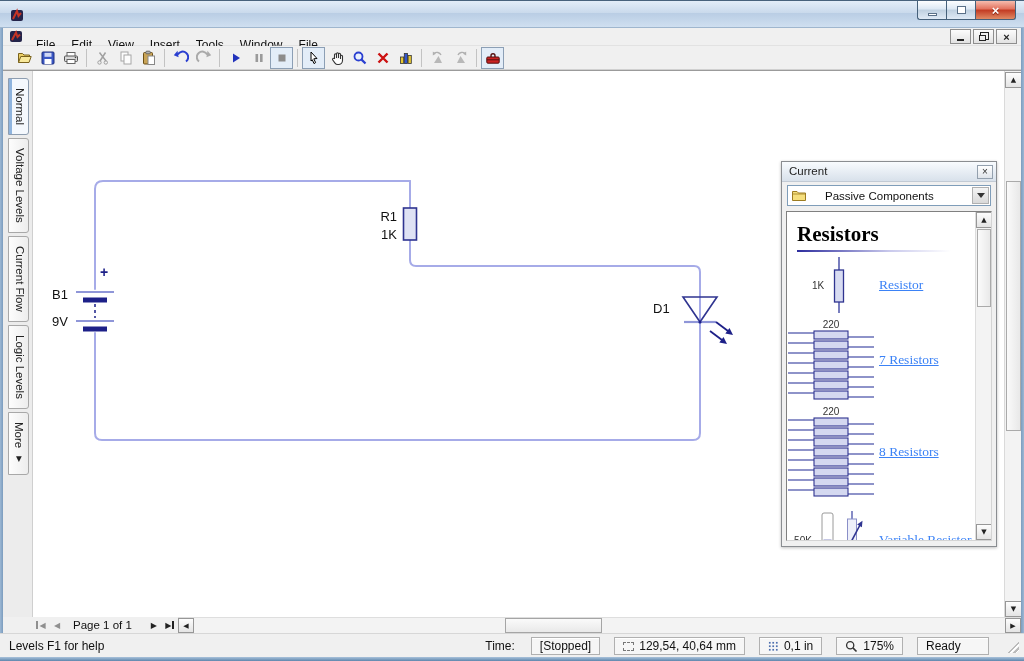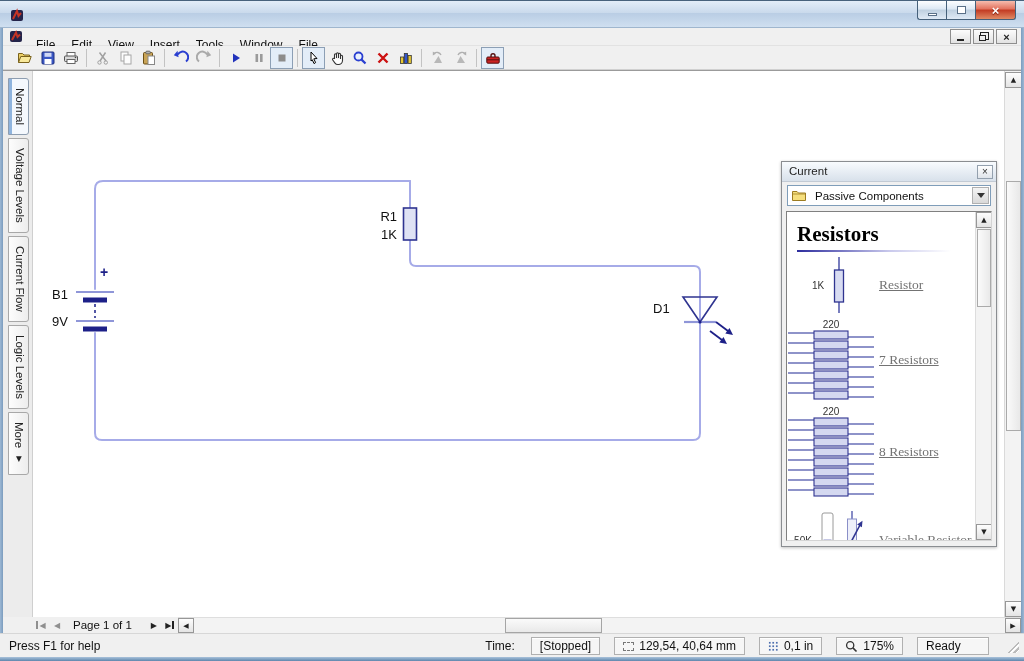--- a/index.html
+++ b/index.html
@@ -87,35 +87,35 @@
   .grip { width:14px; height:14px; margin-left:2px; background:
       linear-gradient(135deg, transparent 0 58%, #bbb 58% 66%, #fff 66% 72%, transparent 72% 78%, #bbb 78% 86%, #fff 86% 92%, transparent 92%);}
   
   .circuit-svg { position:absolute; left:0; top:0; z-index:3; pointer-events:none; }
   
   .gallery { position:absolute; left:781px; top:161px; width:216px; height:386px; background:#f0f0f0; border:1px solid #8a8d91; box-shadow:0 1px 3px rgba(0,0,0,.25); z-index:10;}
   .gal-titlebar { height:20px; background:linear-gradient(#f8fbfe,#d8e1eb); border-bottom:1px solid #c2cad4; line-height:19px; padding-left:7px; font-size:11.5px; color:#222; position:relative;}
   .gal-close { position:absolute; right:3px; top:3px; width:16px; height:14px; border:1px solid #93a0ae; background:linear-gradient(#ffffff,#dfe4ea); font-size:10px; line-height:12px; text-align:center; color:#333;}
   .gal-combo-row { padding:3px 5px 4px 5px; }
   .combo { position:relative; height:21px; background:#fff; border:1px solid #7f9db9; display:flex; align-items:center; padding-left:4px;}
-  .combo-label { margin-left:9px; font-size:11.5px; color:#111;}
+  .combo-label { margin-left:19px; font-size:11.5px; color:#111;}
   .combo-btn { position:absolute; right:1px; top:1px; bottom:1px; width:17px; background:linear-gradient(#f4f4f4,#d9d9d9); border:1px solid #b0b0b0; display:flex; align-items:center; justify-content:center;}
   .dn-tri { width:0; height:0; border-left:4px solid transparent; border-right:4px solid transparent; border-top:5px solid #333; }
   .gal-content { position:absolute; left:4px; right:4px; top:49px; bottom:5px; background:#fff; border:1px solid; border-color:#808080 #d4d4d4 #d4d4d4 #808080; overflow:hidden;}
   .gal-scroll { position:absolute; right:0; top:0; bottom:0; width:16px; background:#f3f3f3; border-left:1px solid #ddd;}
   .gal-scroll .up { position:absolute; top:0; left:0; width:16px; height:16px;}
   .gal-scroll .down { position:absolute; bottom:0; left:0; width:16px; height:16px;}
   .gal-scroll .thumb { position:absolute; top:17px; left:1px; width:14px; height:78px; background:linear-gradient(to right,#fbfbfb,#e9e9e9); border:1px solid #aaa;}
   .gal-heading { font-family:"Liberation Serif", serif; font-weight:bold; font-size:21px; color:#000; margin:10px 10px 3px 10px;}
   .gal-rule { height:2px; margin:0 24px 2px 10px; background:linear-gradient(to right,#2d2d9e,#c9c9ec 60%,#fff);}
   .gal-item { display:flex; align-items:center; padding:4px 2px 4px 6px; position:relative;}
   .gal-icon-cell { width:76px; display:flex; align-items:center; justify-content:center; gap:4px;}
   .gal-icon-col { width:76px; display:flex; flex-direction:column; align-items:center;}
   .gal-val { font-size:10px; color:#333; }
-  .gal-link { font-family:"Liberation Serif", serif; font-size:13.5px; color:#737373; text-decoration:underline; margin-left:10px; cursor:pointer;}
+  .gal-link { font-family:"Liberation Serif", serif; font-size:13.5px; color:#3b82f6; text-decoration:underline; margin-left:10px; cursor:pointer;}
   svg text { font-family:"Liberation Sans", sans-serif; }
 </style>
 </head>
 <body>
 
 <div id="win">
   <div class="frame-left"></div>
   <div class="frame-right"></div>
   <div class="frame-bottom"></div>
 
@@ -366,21 +366,21 @@
         <div class="nav-bar-dark"></div>
       </div>
     <div class="hscroll">
       <div class="sq-btn left">◀</div>
       <div class="thumb"></div>
       <div class="sq-btn right">▶</div>
     </div>
   </div>
 
   <div class="statusbar">
-    <span class="status-help">Press F1 for help</span>
+    <span class="status-help">Levels F1 for help</span>
     <div class="status-right">
       <span class="time-label">Time:</span>
       <div class="spanel">
           <span>[Stopped]</span>
         </div>
       <div class="spanel">
         <span class="sel-icon"></span>
         <span>129,54, 40,64 mm</span>
       </div>
       <div class="spanel">

